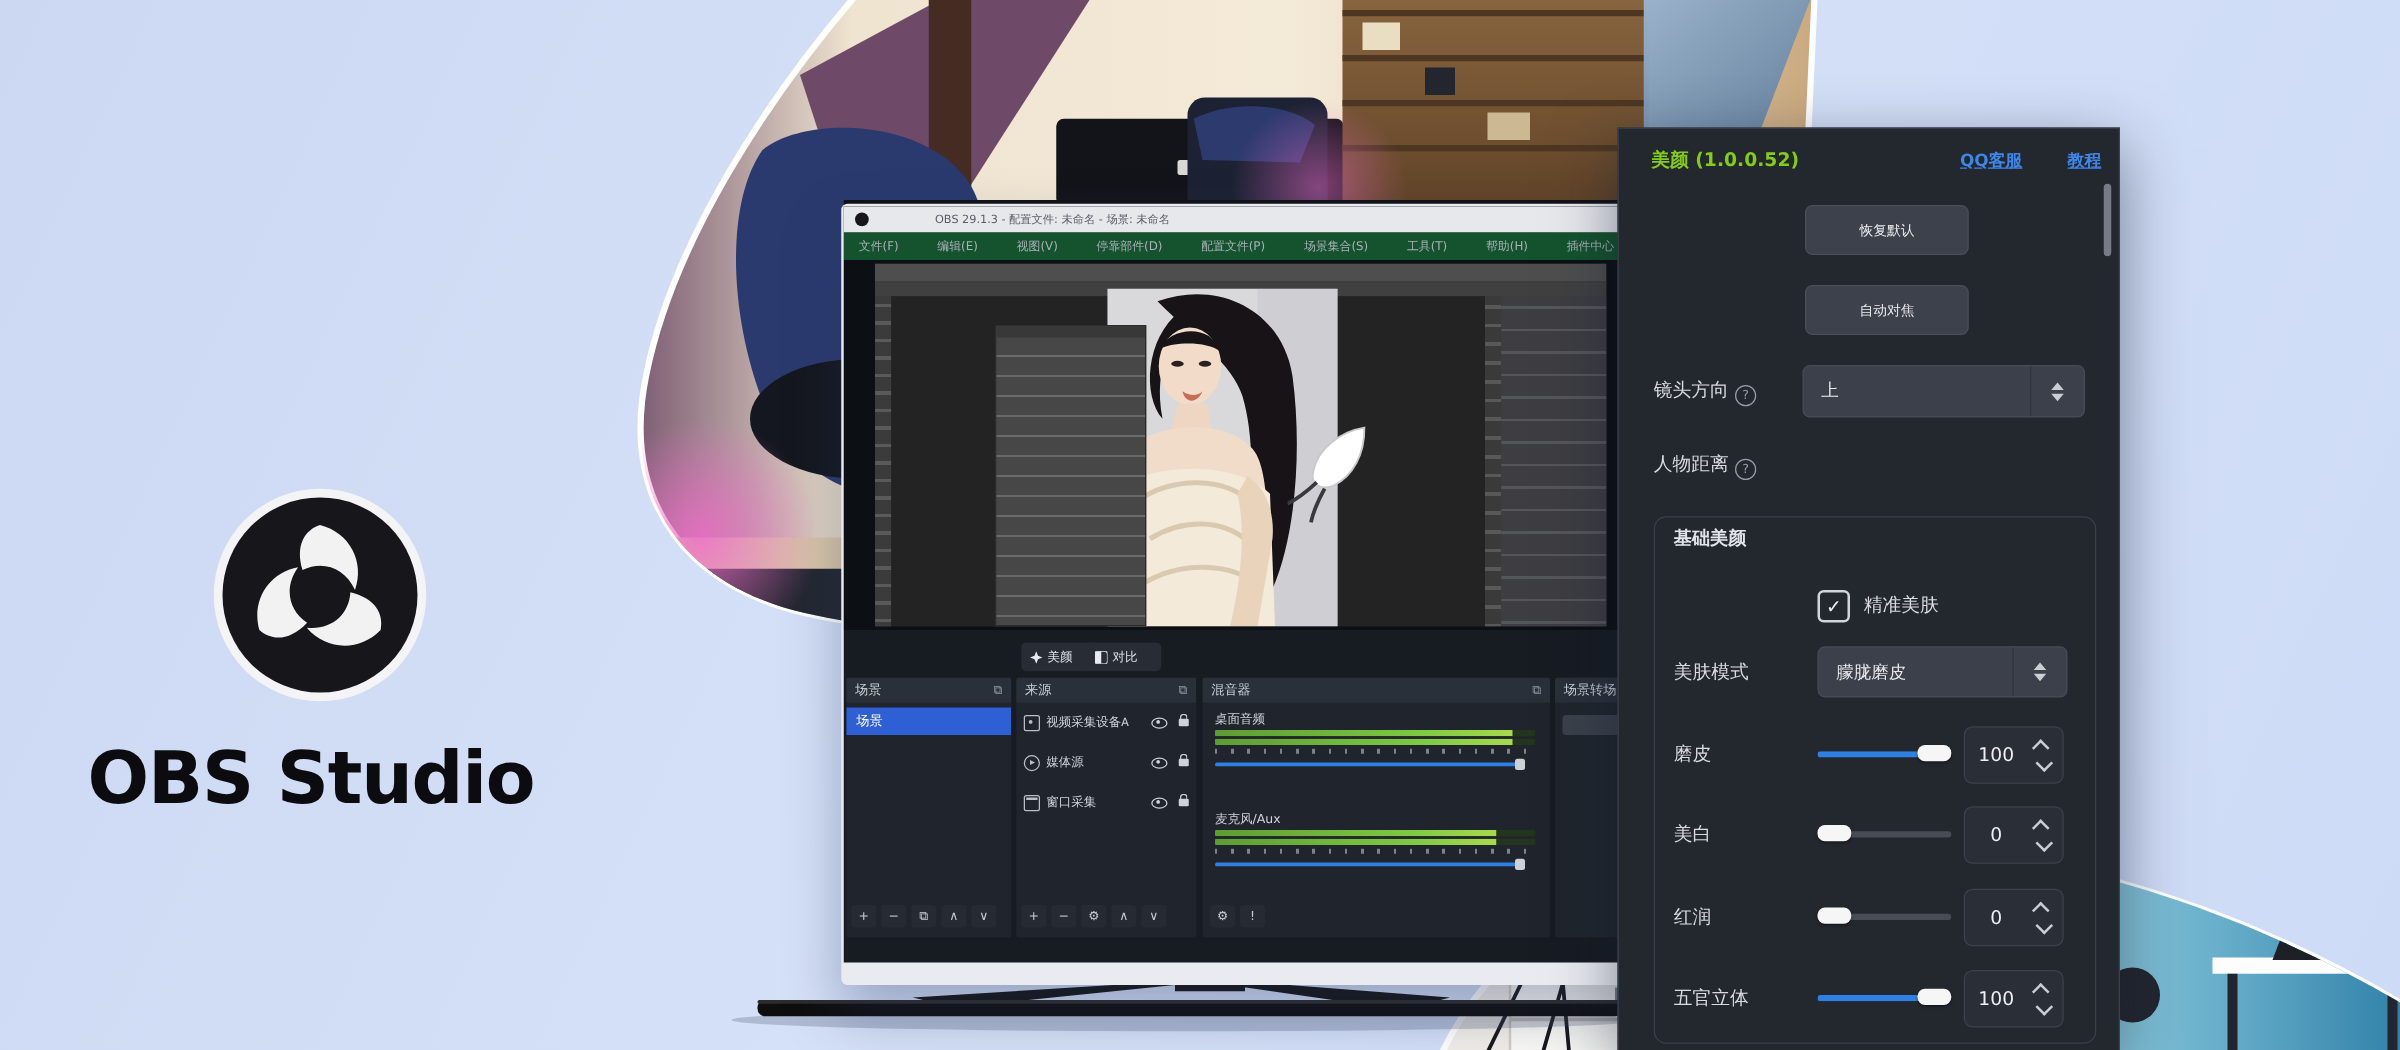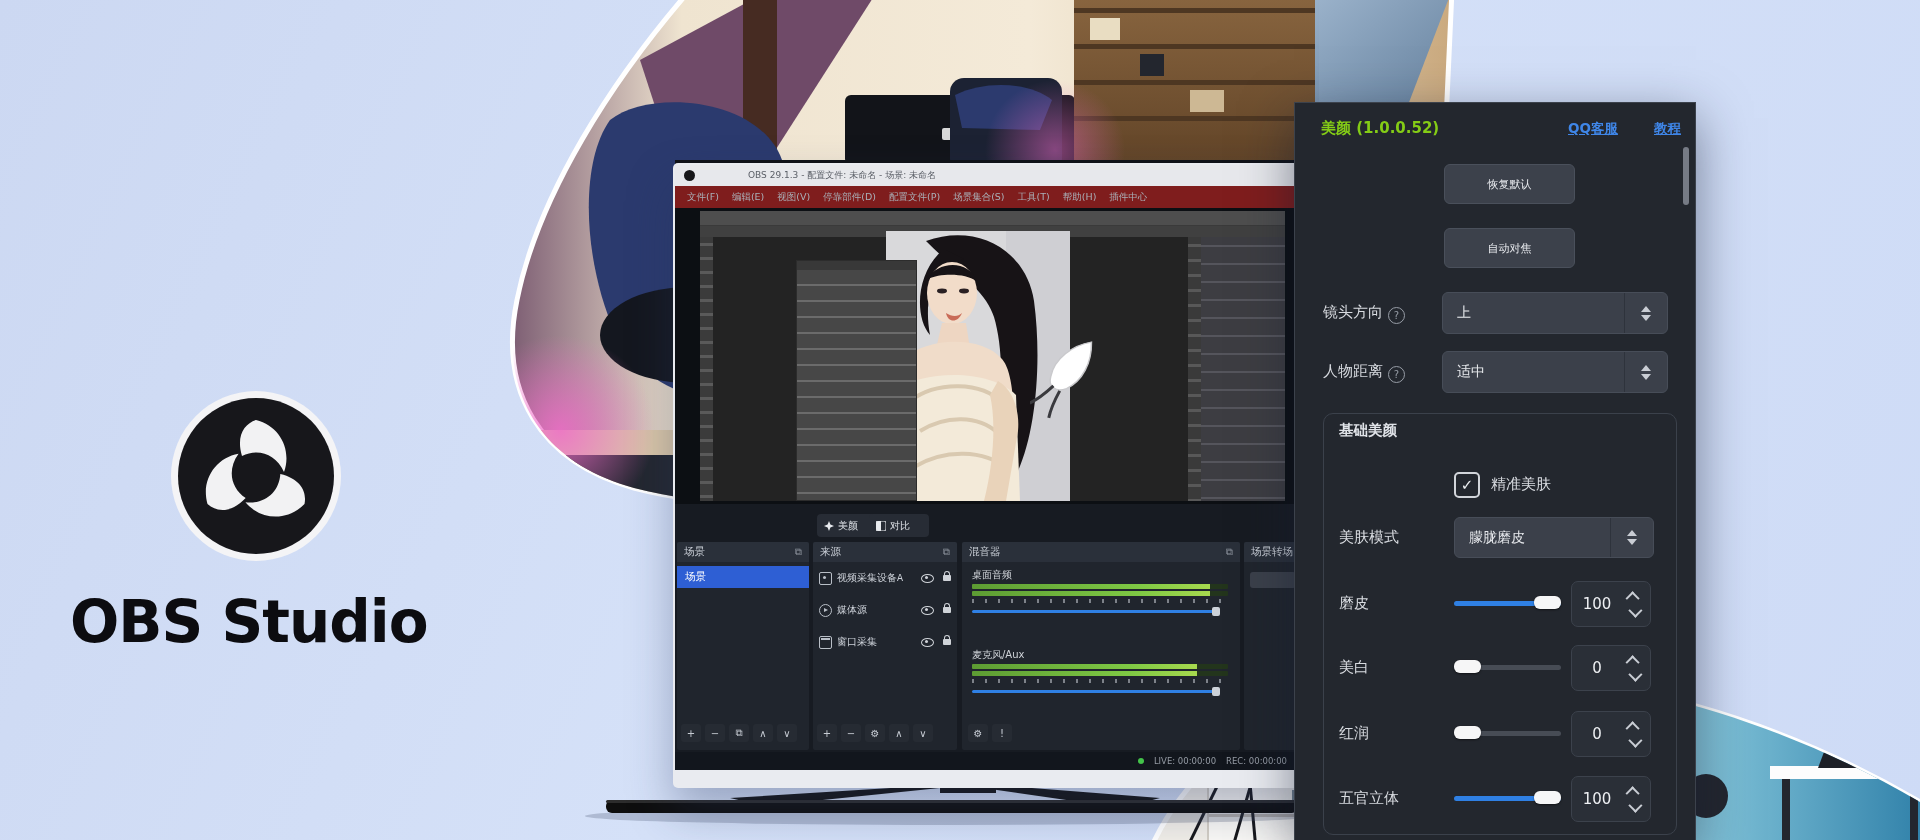--- a/index.html
+++ b/index.html
@@ -8,21 +8,21 @@
     background:linear-gradient(115deg,#ccd8f2 0%,#d5e1f8 45%,#cedbf6 100%);}
   .abs{position:absolute;}
   
   .brand-title{font-weight:bold;font-size:58px;letter-spacing:-1px;color:#0c0c10;}
   
   .monitor{background:#e9ebf0;border-radius:5px;box-shadow:0 22px 45px rgba(40,55,95,.35);}
   .obswin{position:absolute;left:2px;top:2px;width:626px;height:605px;background:#171b22;overflow:hidden;}
   .titlebar{position:absolute;left:0;top:0;width:100%;height:21px;background:#e7e8ec;display:flex;align-items:center;gap:47px;}
   .obs-dot{width:11px;height:11px;border-radius:50%;background:#17171a;margin:0 6px 0 9px;}
   .title-text{font-size:9px;color:#5a5e66;white-space:nowrap;}
-  .menubar{position:absolute;left:0;top:21px;width:100%;height:22px;background:#7f1d1d;display:flex;align-items:center;gap:13px;padding-left:12px;box-sizing:border-box;}
+  .menubar{position:absolute;left:0;top:21px;width:100%;height:22px;background:#14532d;display:flex;align-items:center;gap:31px;padding-left:12px;box-sizing:border-box;}
   .menu-item{font-size:9.5px;color:#aab0b8;white-space:nowrap;}
   .preview{position:absolute;left:0;top:43px;width:100%;height:296px;background:#0c0f13;}
   
   .ps{position:absolute;left:25px;top:3px;width:585px;height:290px;background:#2e2e2e;}
   .ps-bar1{position:absolute;left:0;top:0;width:100%;height:14px;background:#4e4e4e;border-bottom:1px solid #3a3a3a;}
   .ps-bar2{position:absolute;left:0;top:15px;width:100%;height:11px;background:#404040;}
   .ps-tools{position:absolute;left:0;top:26px;width:13px;height:264px;background:#3b3b3b;
     background-image:repeating-linear-gradient(#3b3b3b 0 6px,#5a5a5a 6px 9px,#3b3b3b 9px 14px);}
   .ps-canvas{position:absolute;left:13px;top:26px;width:475px;height:264px;background:#232323;}
   .ps-float{position:absolute;left:96px;top:49px;width:119px;height:239px;background:#474747;border:1px solid #2c2c2c;
@@ -352,25 +352,20 @@
         </div>
       </div>
 
       <div class="dock" style="left:569px;top:377px;width:55px;height:208px">
         <div class="dock-hd">
           <span style="white-space:nowrap">场景转场</span>
         </div>
         <div style="position:absolute;left:6px;top:30px;width:46px;height:16px;background:#3b404a;border-radius:3px"></div>
       </div>
 
-      <div class="statusbar">
-        <span class="live-dot"></span>
-        <span>LIVE: 00:00:00</span>
-        <span>REC: 00:00:00</span>
-      </div>
     </div>
   </div>
 
   <div class="abs bpanel" style="left:1294px;top:102px;width:400px;height:737px">
 
     <div class="abs bp-title" style="left:26px;top:16px">美颜 (1.0.0.52)</div>
     <a class="abs bp-link" style="left:251px;top:17px;color:#3f86e8">QQ客服</a>
     <a class="abs bp-link" style="left:337px;top:17px;color:#3f86e8">教程</a>
     <div class="scrollthumb" style="left:388px;top:44px"></div>
 
@@ -383,27 +378,20 @@
     <div class="dropdown" style="left:147px;top:189px;width:224px;height:40px">
       <span class="dd-val">上</span>
       <span class="dd-spin">
           <i class="tri-up"></i>
           <i class="tri-down"></i>
         </span>
     </div>
 
     <div class="bp-label" style="left:28px;top:259px">
       <span>人物距离</span><span class="help">?</span>
-    </div>
-    <div class="dropdown" style="left:147px;top:248px;width:224px;height:40px">
-      <span class="dd-val">适中</span>
-      <span class="dd-spin">
-          <i class="tri-up"></i>
-          <i class="tri-down"></i>
-        </span>
     </div>
 
     <div class="groupbox" style="left:28px;top:310px;width:352px;height:420px"></div>
     <div class="gb-title" style="left:44px;top:318px">基础美颜</div>
 
     <div class="checkbox" style="left:159px;top:369px">✓</div>
     <div class="bp-label" style="left:196px;top:372px">精准美肤</div>
 
     <div class="bp-label" style="left:44px;top:425px">美肤模式</div>
     <div class="dropdown" style="left:159px;top:414px;width:198px;height:39px">

